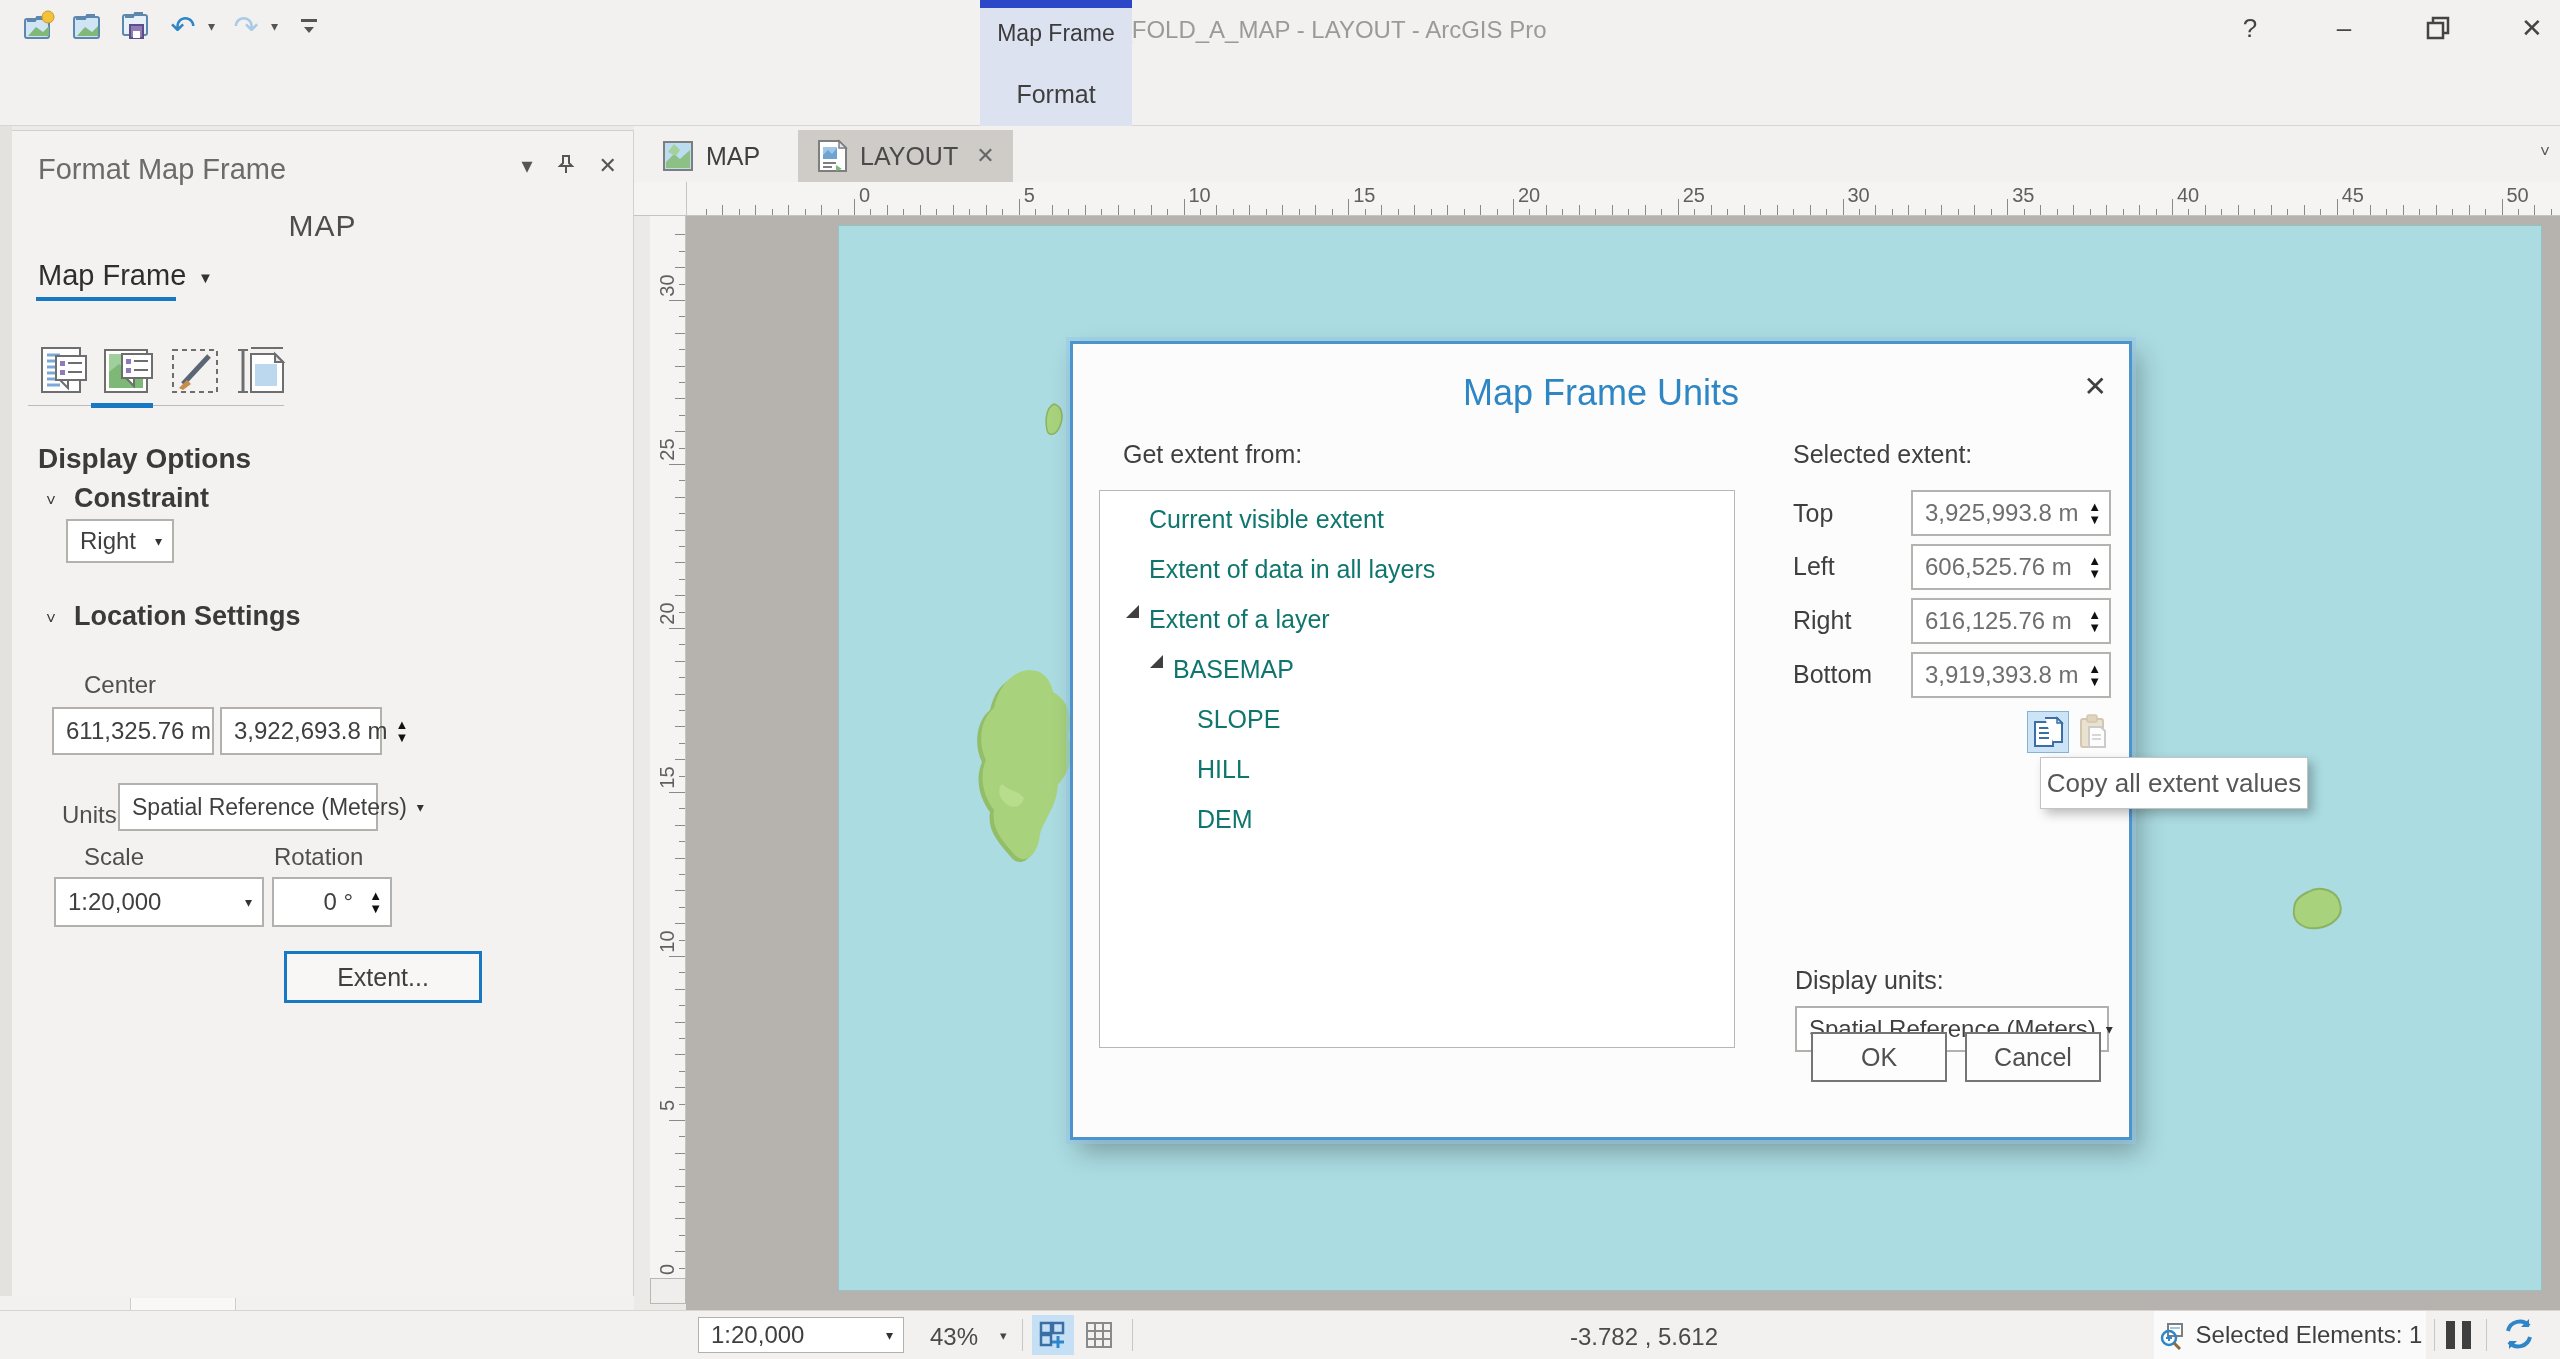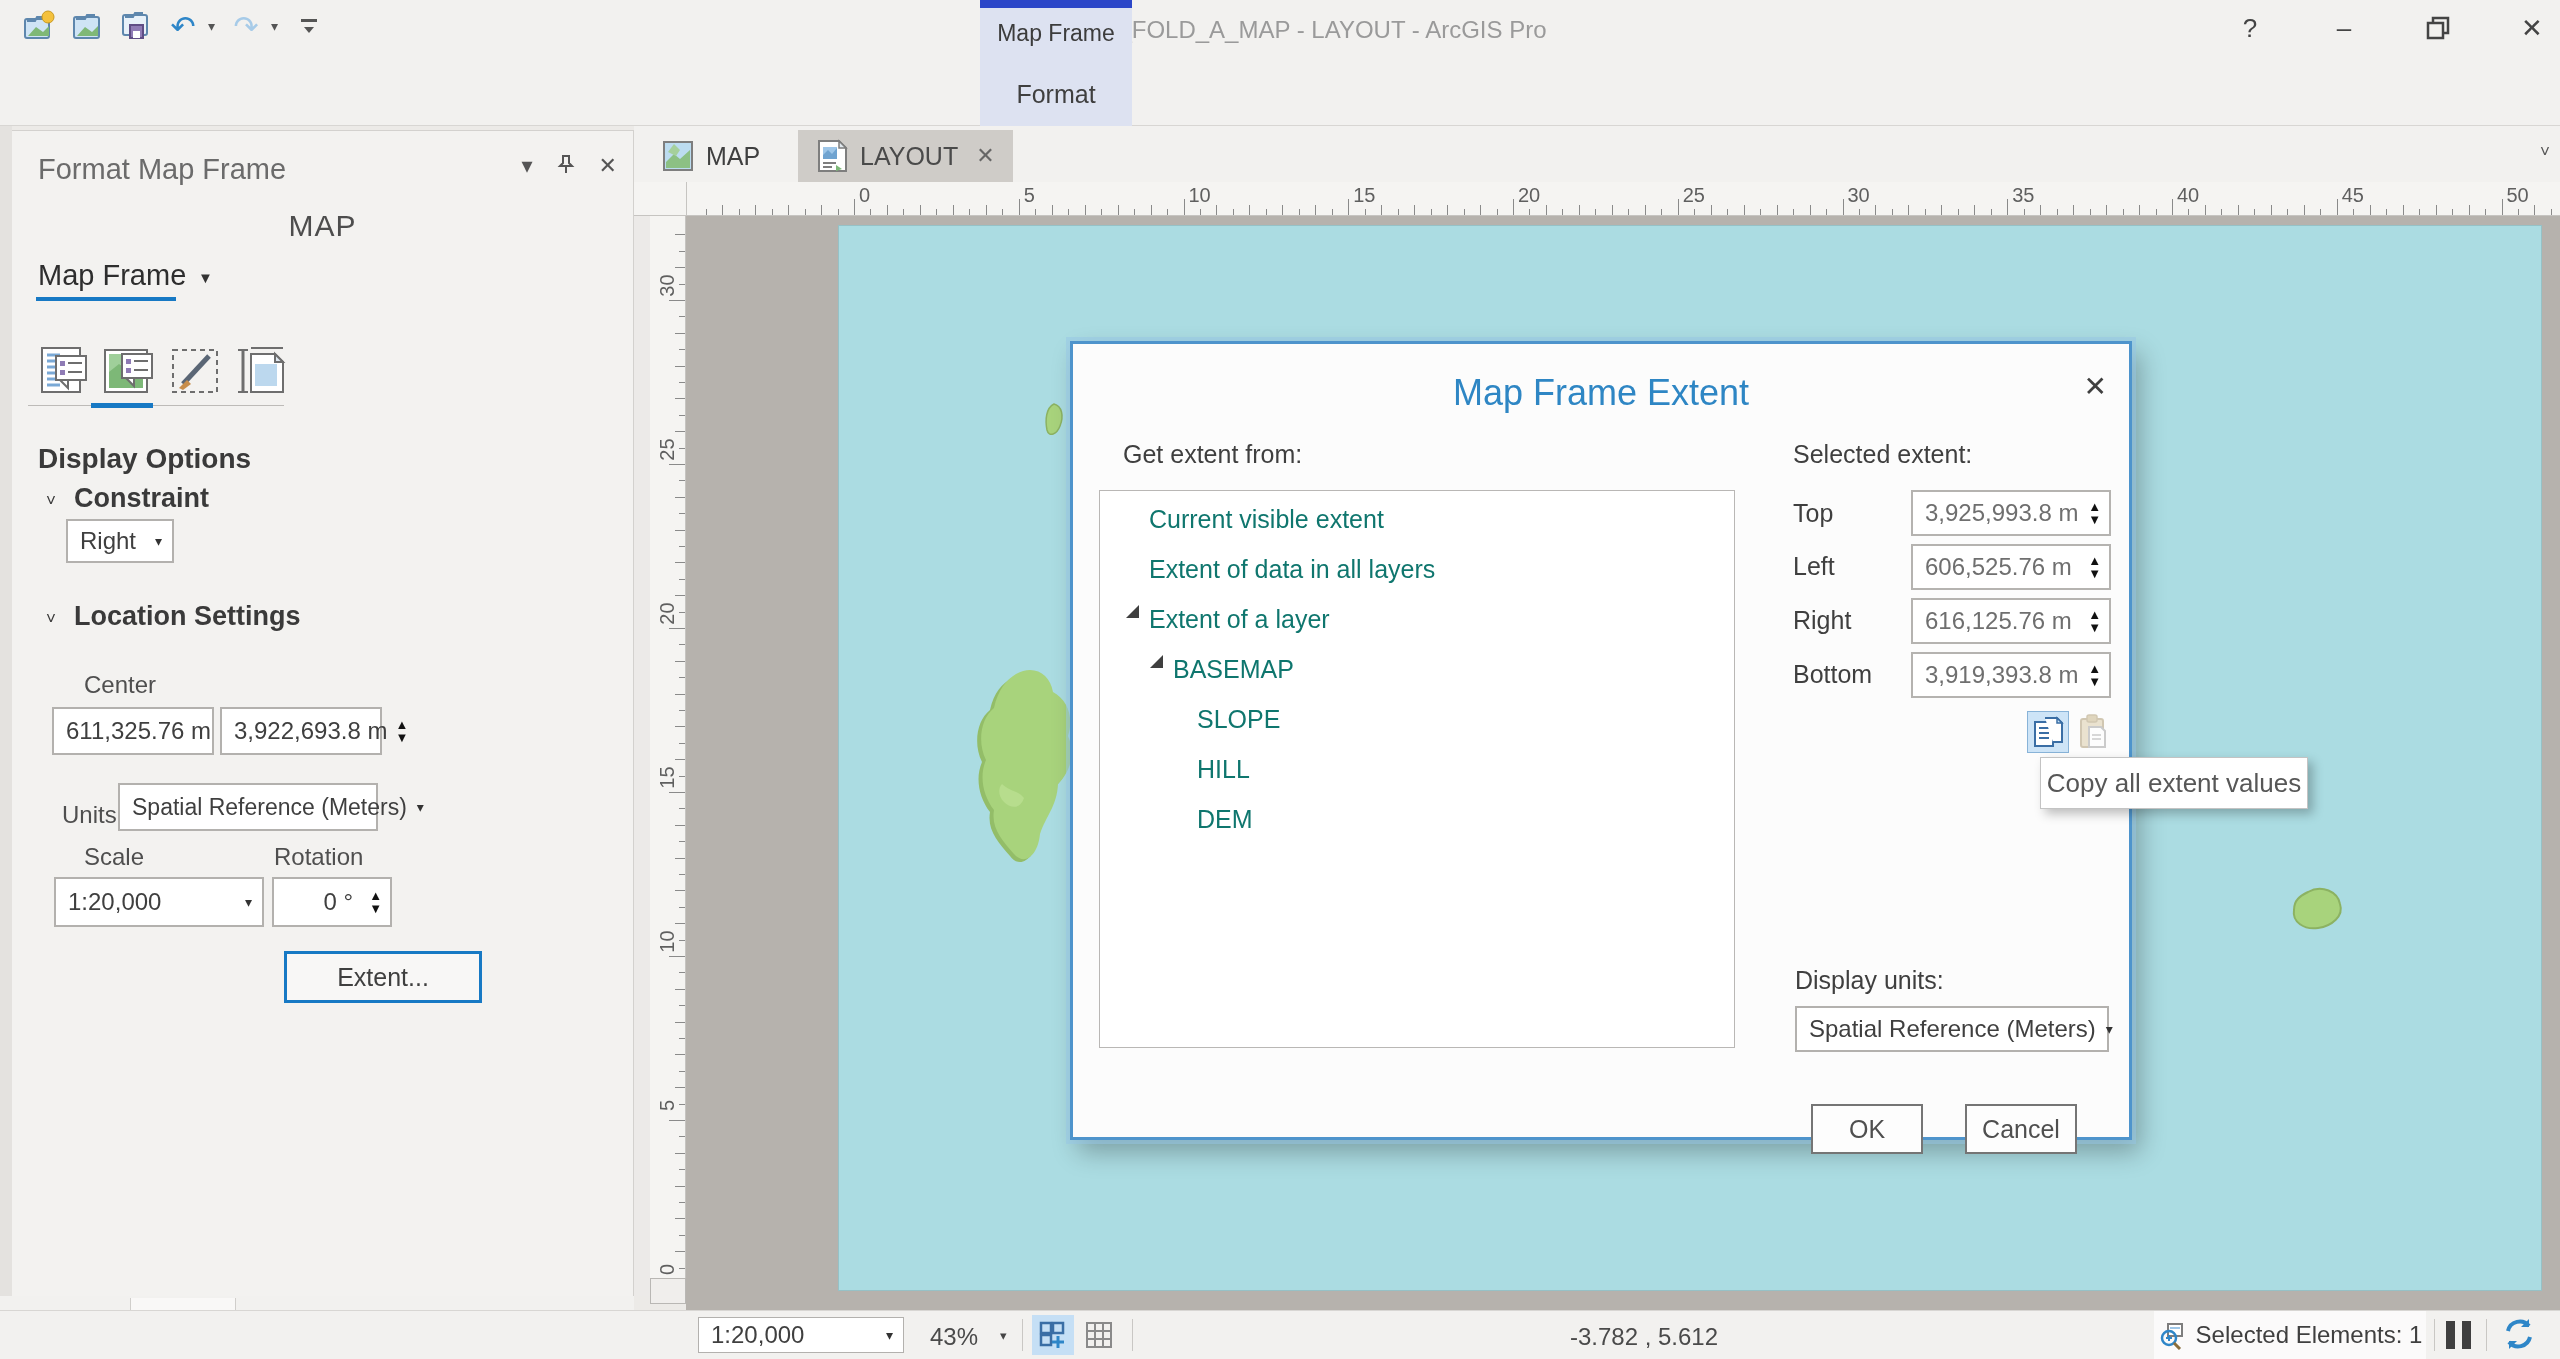--- a/index.html
+++ b/index.html
@@ -93,21 +93,21 @@
   #dlg-list { position:absolute; left:26px; top:146px; width:636px; height:558px; background:#ffffff; border:1px solid #b9b7b5; overflow:hidden; }
   .treerow { position:absolute; height:50px; display:flex; font-size:25px; color:#0f766e; }
   .tri { width:0; height:0; border-left:13px solid transparent; border-bottom:13px solid #3f3f3f; margin-right:10px; }
   .extrow-label { position:absolute; left:720px; font-size:25px; color:#3f3f3f; }
   .extrow-field { position:absolute; left:838px; width:200px; height:46px; background:#ffffff; border:2px solid #b5b3b0; display:flex; align-items:center; }
   .extrow-field .val { flex:1; padding-left:12px; font-size:24px; color:#6f6f6f; white-space:nowrap; }
   #copybtn { position:absolute; left:954px; top:367px; width:42px; height:42px; background:#cde4f7; border:1px solid #88b3d8; display:flex; align-items:center; justify-content:center; }
   #pastebtn { position:absolute; left:1000px; top:367px; width:42px; height:42px; display:flex; align-items:center; justify-content:center; opacity:0.5; }
   #dlg-dulabel { position:absolute; left:722px; top:622px; font-size:25px; color:#3f3f3f; }
   #dlg-ducombo { left:722px; top:662px; width:314px; height:46px; }
-  .dlgbtn { position:absolute; top:760px; width:112px; height:50px; background:#fdfdfd; border:2px solid #757575; display:flex; align-items:center; justify-content:center; font-size:25px; color:#4f4f4f; }
+  .dlgbtn { position:absolute; top:688px; width:136px; height:50px; background:#fdfdfd; border:2px solid #757575; display:flex; align-items:center; justify-content:center; font-size:25px; color:#4f4f4f; }
   #okbtn { left:738px; }
   #cancelbtn { left:892px; }
 
   
   #tooltip { left:2040px; top:757px; width:268px; height:52px; background:#ffffff; border:1px solid #c3c3c3; box-shadow:5px 5px 10px rgba(0,0,0,0.25); display:flex; align-items:center; justify-content:center; font-size:26px; color:#575757; z-index:60; }
 
   
   #statusbar { left:634px; top:1310px; width:1926px; height:49px; background:#f2f1ef; border-top:1px solid #d8d6d3; }
   #sb-left-bg { left:0; top:1310px; width:634px; height:49px; background:#f2f1ef; border-top:1px solid #d8d6d3; }
   #sb-scale { left:64px; top:6px; width:206px; height:36px; border-width:1px; }
@@ -566,21 +566,21 @@
     </svg>
     <svg class="abs" style="left:1602px; top:668px;" width="58" height="48" viewBox="0 0 58 48">
       <path d="M20 8 C34 0 50 8 52 20 C56 32 44 42 30 44 C16 46 4 38 6 26 C6 16 12 12 20 8 Z" fill="#a8d37c" stroke="#8cb262" stroke-width="2"></path>
     </svg>
     <svg class="abs" style="left:358px; top:186px;" width="22" height="36" viewBox="0 0 22 36">
       <path d="M10 2 C18 4 20 14 16 24 C13 32 5 36 3 28 C1 18 2 6 10 2 Z" fill="#a8d37c" stroke="#8cb262" stroke-width="1.5"></path>
     </svg>
   </div>
 
   <div id="dialog" class="abs">
-    <div id="dlg-title">Map Frame Extent</div>
+    <div id="dlg-title">Map Frame Units</div>
     <div id="dlg-close">✕</div>
     <div id="dlg-getextent">Get extent from:</div>
     <div id="dlg-selextent">Selected extent:</div>
     <div id="dlg-list">
         <div class="treerow" style="top: 14px; left: 26px;">
           <span style="display: inline-block; width: 23px;"></span>
           <span>Current visible extent</span>
         </div>
         <div class="treerow" style="top: 64px; left: 26px;">
           <span style="display: inline-block; width: 23px;"></span>

